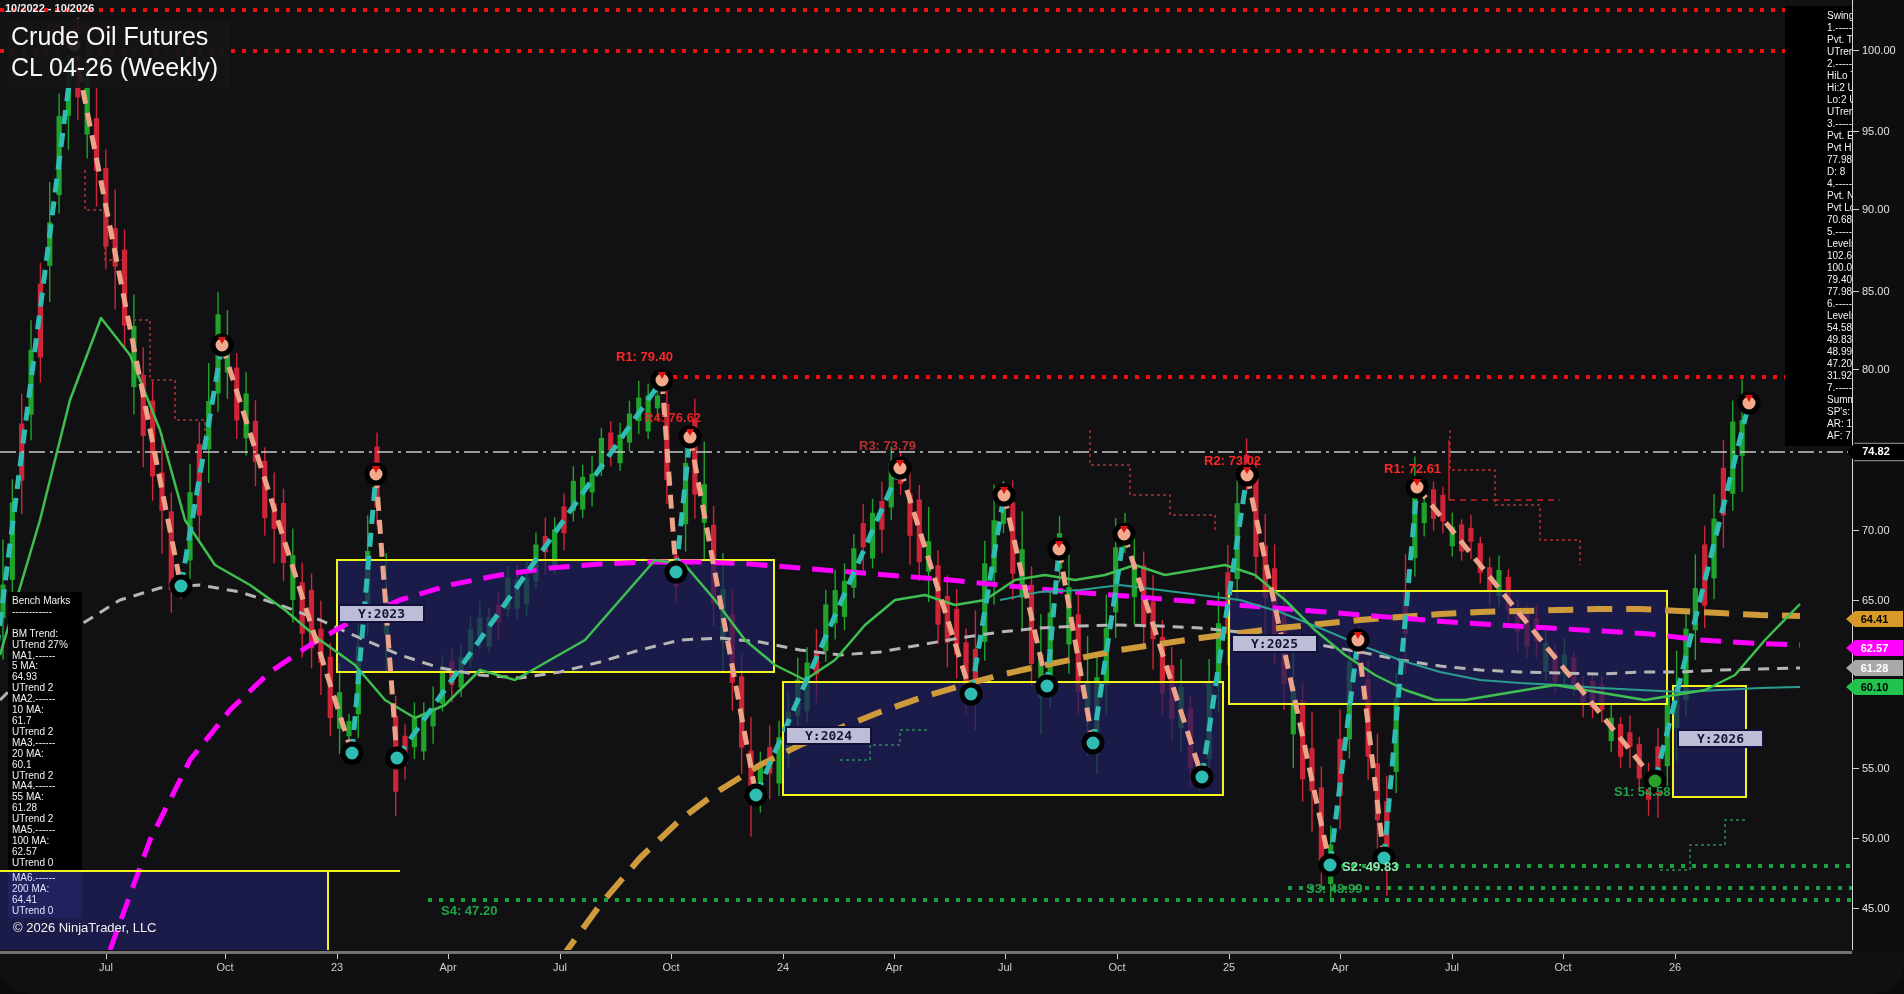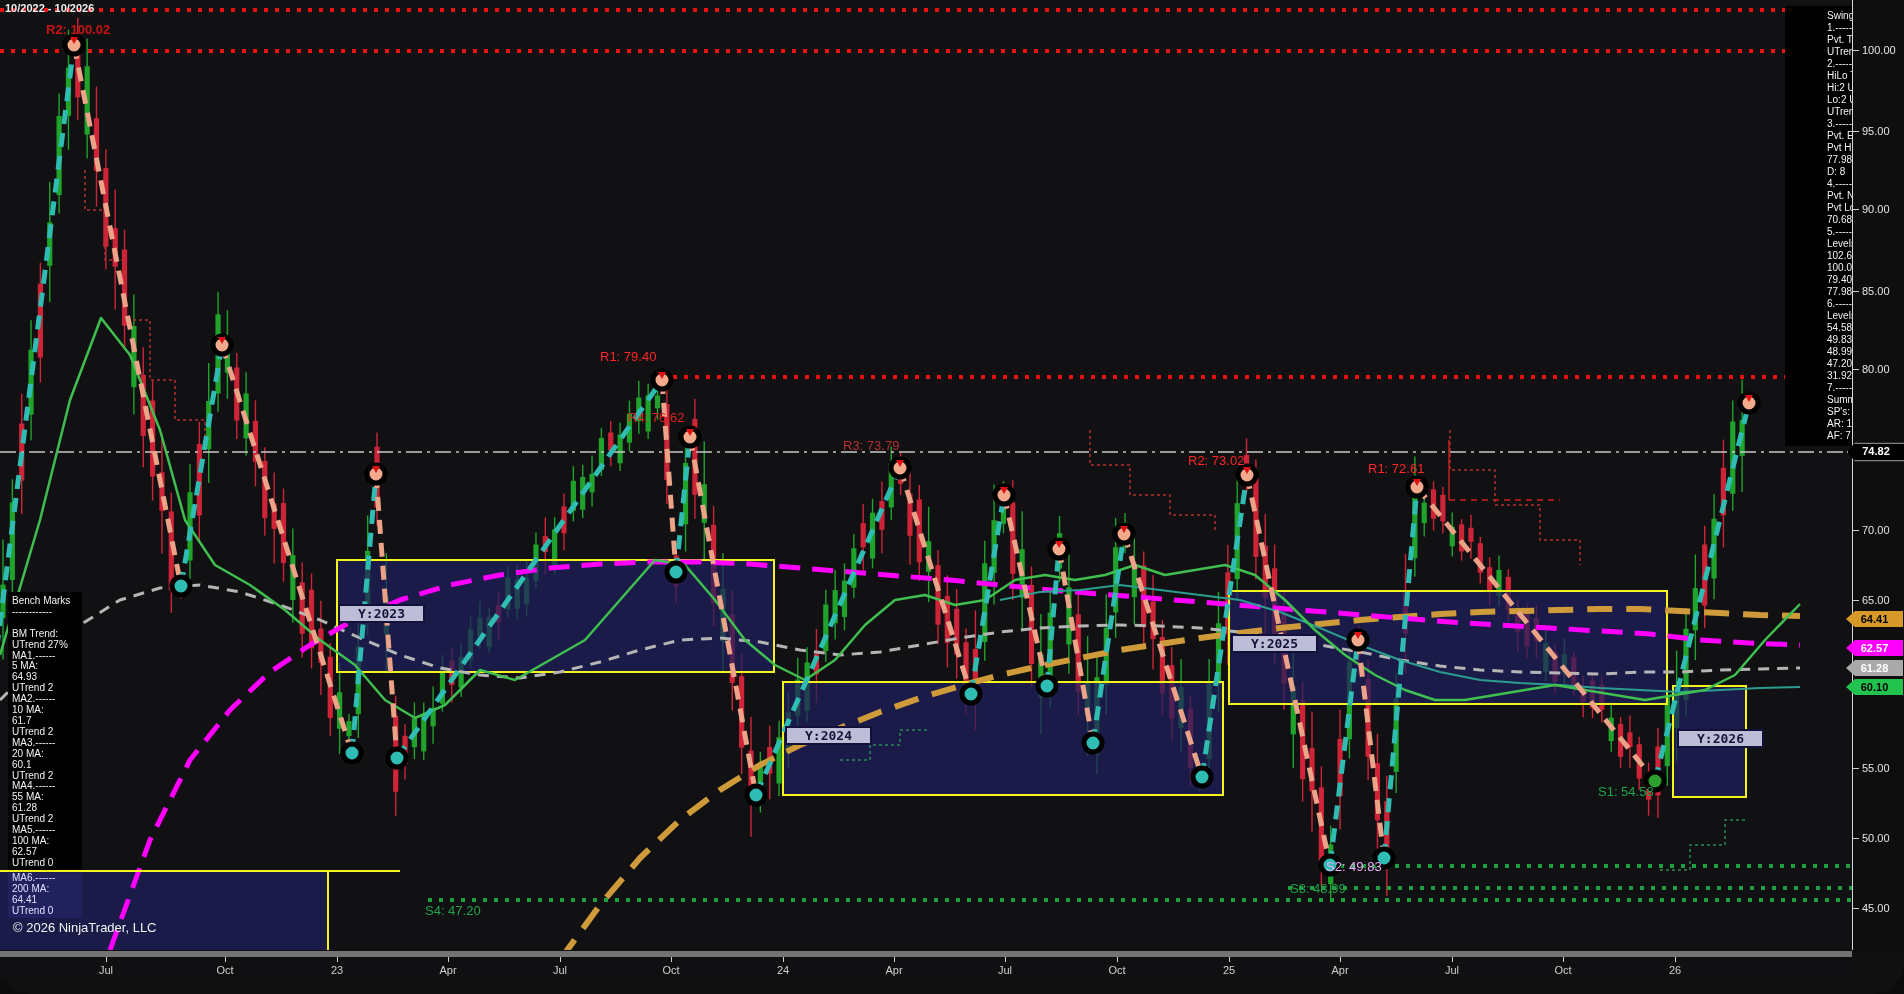--- a/index.html
+++ b/index.html
@@ -17,38 +17,38 @@
   .panel{position:absolute;z-index:5;background:#000;color:#f2f2f2;font-size:10px;
          line-height:10.9px;padding:4px 4px;white-space:pre;}
   #swing-panel{left:1785px;top:6px;width:56px;line-height:12px;padding-left:42px;}
   #bench-panel{left:8px;top:592px;width:66px;}
   #bench-panel-navy{position:absolute;left:8px;top:872px;width:66px;z-index:6;
          background:rgba(34,34,96,0.85);color:#dfe2ff;font-size:10px;line-height:10.9px;
          padding:1px 4px;white-space:pre;}
   #bench-yellow-line{position:absolute;left:0;top:870px;width:400px;height:0;
          border-top:2px solid #f4f41c;z-index:7;}
   .copyright{position:absolute;left:13px;top:920px;z-index:7;font-size:13px;color:#f2f2f2;}
-  .anno{position:absolute;z-index:4;font-size:13px;font-weight:normal;white-space:nowrap;}
+  .anno{position:absolute;z-index:4;font-size:13px;font-weight:bold;white-space:nowrap;margin-left:16px;}
   .y-chip{position:absolute;z-index:4;font-family:"DejaVu Sans Mono",monospace;font-size:13px;
           font-weight:bold;color:#15153a;background:#bdbdd8;border:2px solid #10103a;
           padding:0 18px;line-height:15px;}
   
   #price-axis{position:absolute;left:1853px;top:0;width:51px;height:950px;background:#0e0e0e;z-index:2;}
   .ptick{position:absolute;left:9px;transform:translateY(-50%);font-size:11px;color:#e3e3e3;}
   .ptick-mark{position:absolute;left:0;width:6px;height:1px;background:#cfcfcf;}
   .price-marker{position:absolute;left:-6px;width:56px;height:17px;background:#000;
         border:1.5px solid #fff;color:#fff;font-size:11px;font-weight:bold;line-height:15px;
         text-align:center;transform:translateY(-50%);
         clip-path:polygon(8px 0,100% 0,100% 100%,8px 100%,0 50%);z-index:5;}
   .ma-badge{position:absolute;left:-7px;width:57px;height:16px;font-size:11px;font-weight:bold;
         line-height:16px;text-align:center;transform:translateY(-50%);
         clip-path:polygon(9px 0,100% 0,100% 100%,9px 100%,0 50%);z-index:4;}
   
   #time-axis{position:absolute;left:0;top:951px;width:1852px;height:23px;background:#101012;
-             border-top:6px solid #737373;}
+             border-top:3px solid #737373;}
   .ttick-label{position:absolute;top:7px;transform:translateX(-50%);font-size:11px;color:#cfcfcf;}
   .ttick-mark{position:absolute;top:0;width:1px;height:5px;background:#cfcfcf;}
   
   #bottom-bar{position:absolute;left:0;top:975px;width:1904px;height:19px;background:#161616;
               border-top:1px solid #2c2c2c;}
   .instrument-tag{position:absolute;left:7px;top:3px;font-size:9px;color:#9a9a9a;}
   .brand{position:absolute;right:9px;top:2px;font-size:15px;font-weight:bold;color:#f23a12;
          letter-spacing:0.5px;}
   #tab-strip{position:absolute;left:0;bottom:0;width:1904px;height:5px;background:#232323;}
   #tab-strip .divider{position:absolute;left:400px;top:0;width:1px;height:5px;background:#3c3c3c;}
@@ -570,20 +570,24 @@
         <g>
           <circle cx="1655" cy="781" r="9" fill="#2ca02c" stroke="#000" stroke-width="5"></circle>
         </g>
         <g>
           <circle cx="1749" cy="403" r="9" fill="#f2a98c" stroke="#000" stroke-width="5"></circle>
           <path d="M 1745 395 L 1753 395 L 1749 402 Z" fill="#e01010"></path>
         </g>
       </svg>
     <div class="date-range">10/2022 - 10/2026</div>
     <div class="hidden-label">R2: 100.02</div>
+    <div class="title-box">
+      <div>Crude Oil Futures</div>
+      <div>CL 04-26 (Weekly)</div>
+    </div>
     <div id="bench-panel" class="panel">Bench Marks
 ------------
 
 BM Trend:
 UTrend 27%
 MA1.------
 5 MA:
 64.93
 UTrend 2
 MA2.------
@@ -644,21 +648,21 @@
 AR: 18.37
 AF: 7.00</div>
     <div class="copyright">© 2026 NinjaTrader, LLC</div>
     <div id="annotations">
         <div class="anno" style="left: 600px; top: 349px; color: rgb(255, 38, 38);">R1: 79.40</div>
         <div class="anno" style="left: 628px; top: 410px; color: rgb(224, 34, 34);">R4: 76.62</div>
         <div class="anno" style="left: 843px; top: 438px; color: rgb(179, 48, 48);">R3: 73.79</div>
         <div class="anno" style="left: 1188px; top: 453px; color: rgb(255, 38, 38);">R2: 73.02</div>
         <div class="anno" style="left: 1368px; top: 461px; color: rgb(255, 38, 38);">R1: 72.61</div>
         <div class="anno" style="left: 1598px; top: 784px; color: rgb(31, 163, 72);">S1: 54.58</div>
-        <div class="anno" style="left: 1326px; top: 859px; color: #f0abfc;">S2: 49.83</div>
+        <div class="anno" style="left: 1326px; top: 859px; color: #86efac;">S2: 49.83</div>
         <div class="anno" style="left: 1290px; top: 881px; color: rgb(31, 163, 72);">S3: 48.99</div>
         <div class="anno" style="left: 425px; top: 903px; color: rgb(31, 163, 72);">S4: 47.20</div>
         <div class="y-chip" style="left: 338px; top: 604px;">Y:2023</div>
         <div class="y-chip" style="left: 785px; top: 726px;">Y:2024</div>
         <div class="y-chip" style="left: 1231px; top: 634px;">Y:2025</div>
         <div class="y-chip" style="left: 1677px; top: 729px;">Y:2026</div>
       </div>
   </div>
 
   <div id="price-axis">

